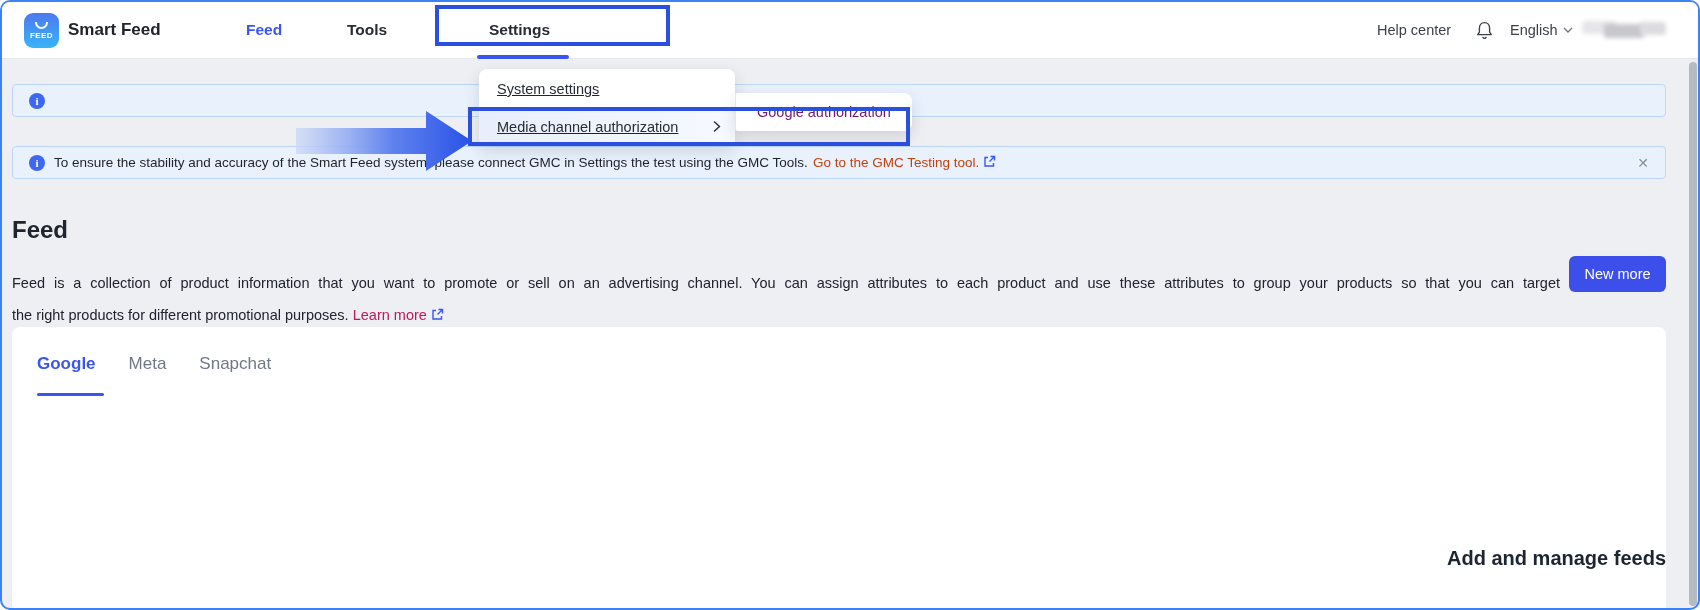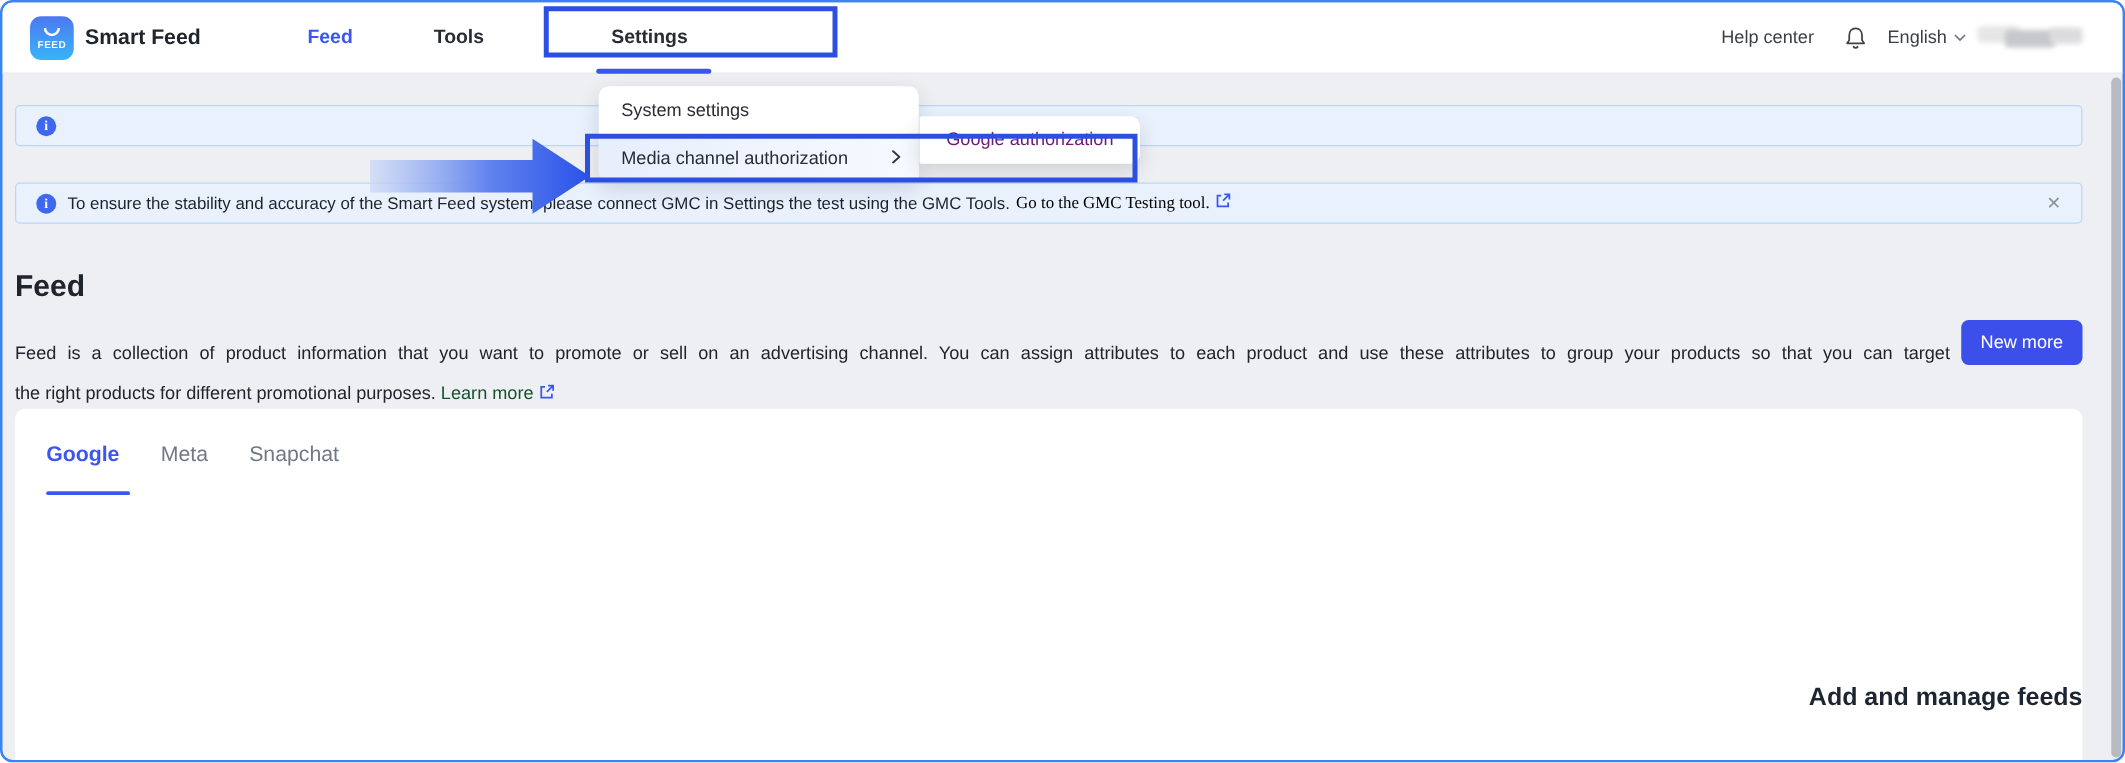--- a/index.html
+++ b/index.html
@@ -28,41 +28,41 @@
   .ub2 { left:22px; top:3px; width:40px; height:14px; background:#c7c8cb; }
   .ub3 { left:58px; top:1px; width:26px; height:13px; background:#dcdcdf; }
 
   
   .banner { position:absolute; left:10px; width:1654px; height:33px; background:#e9f1fd; border:1px solid #bcd5f8; border-radius:4px; display:flex; align-items:center; padding:0 16px; font-size:13.5px; color:#1e222a; z-index:1; }
   .banner-refresh { top:82px; }
   .banner-gmc { top:144px; }
   .info-icon { flex:0 0 auto; width:16px; height:16px; border-radius:50%; background:#3e68f2; color:#fff; font-size:11px; font-weight:700; font-family:"Liberation Serif","DejaVu Serif",serif; display:flex; align-items:center; justify-content:center; }
   .banner-text { margin-left:9px; white-space:nowrap; }
   .b1-right { position:absolute; left:896px; top:50%; transform:translateY(-50%); white-space:nowrap; }
-  .gmc-link { margin-left:5px; color:#000000; cursor:pointer; white-space:nowrap;font-family:Liberation Serif, serif; }
+  .gmc-link { margin-left:5px; color:#c2410c; cursor:pointer; white-space:nowrap; }
   .ext-icon { display:inline-block; margin-left:4px; vertical-align:-1px; }
   .banner-close { position:absolute; right:16px; top:50%; transform:translateY(-50%); color:#8a9099; font-size:14px; cursor:pointer; }
 
   
   .feed-title { position:absolute; left:10px; top:214px; font-size:24px; font-weight:700; color:#20242c; }
   .feed-desc { position:absolute; left:10px; top:266px; width:1548px; font-size:14.5px; line-height:31.5px; color:#20242c; }
   .desc-line1 { text-align:justify; text-align-last:justify; }
-  .learn-more { color:#14532d; cursor:pointer; }
+  .learn-more { color:#be185d; cursor:pointer; }
   .new-feed-btn { position:absolute; left:1567px; top:254px; width:97px; height:36px; background:#3d4feb; color:#fff; font-size:14.5px; border:none; border-radius:6px; cursor:pointer; display:flex; align-items:center; justify-content:center; font-family:inherit; }
 
   
   .card { position:absolute; left:10px; top:325px; width:1654px; height:283px; background:#fff; border-radius:8px 8px 0 0; z-index:1; }
   .tabs { position:absolute; left:25px; top:27px; display:flex; gap:33px; font-size:17px; }
   .tab { color:#707888; cursor:pointer; }
   .tab.active { color:#3b55f1; font-weight:700; }
   .tab-underline { position:absolute; left:25px; top:66px; width:67px; height:3px; border-radius:2px; background:#3b55f1; }
   .card-heading { position:absolute; left:0; top:220px; width:100%; text-align:right; font-size:20px; font-weight:700; color:#1c2531; }
 
   
-  .menu-panel { position:absolute; left:477px; top:67px; width:256px; height:76px; background:#fff; border-radius:8px; box-shadow:0 6px 16px rgba(31,35,41,.14); z-index:10; }
+  .menu-panel { position:absolute; left:477px; top:67px; width:256px; height:76px; background:#fff; border-radius:8px; box-shadow:0 6px 16px rgba(31,35,41,.14); z-index:10;text-decoration:underline; }
   .menu-item { height:40px; display:flex; align-items:center; padding:0 14px 0 18px; font-size:14.5px; color:#272c35; cursor:pointer; }
   .menu-item.hovered { height:36px; background:linear-gradient(90deg,#e7eefc 0%,#f7faff 100%); border-radius:0 0 0 8px;align-items:center; }
   .submenu-arrow { margin-left:auto; }
   .submenu-panel { position:absolute; left:733px; top:91px; width:177px; height:38px; background:#fff; border-left:1px solid #e3e6ea; border-radius:2px 8px 8px 2px; box-shadow:0 6px 16px rgba(31,35,41,.14); display:flex; align-items:center; padding-left:21px; font-size:14.5px; color:#701a75; z-index:10; cursor:pointer; }
 
   
   .ann-box { position:absolute; border:4px solid #2b50e0; z-index:20; pointer-events:none; }
   .ann-box-settings { left:433px; top:3px; width:235px; height:41px; }
   .ann-box-menu { left:466px; top:105px; width:442px; height:39px; }
   .ann-arrow { position:absolute; left:294px; top:107px; z-index:21; pointer-events:none; }

